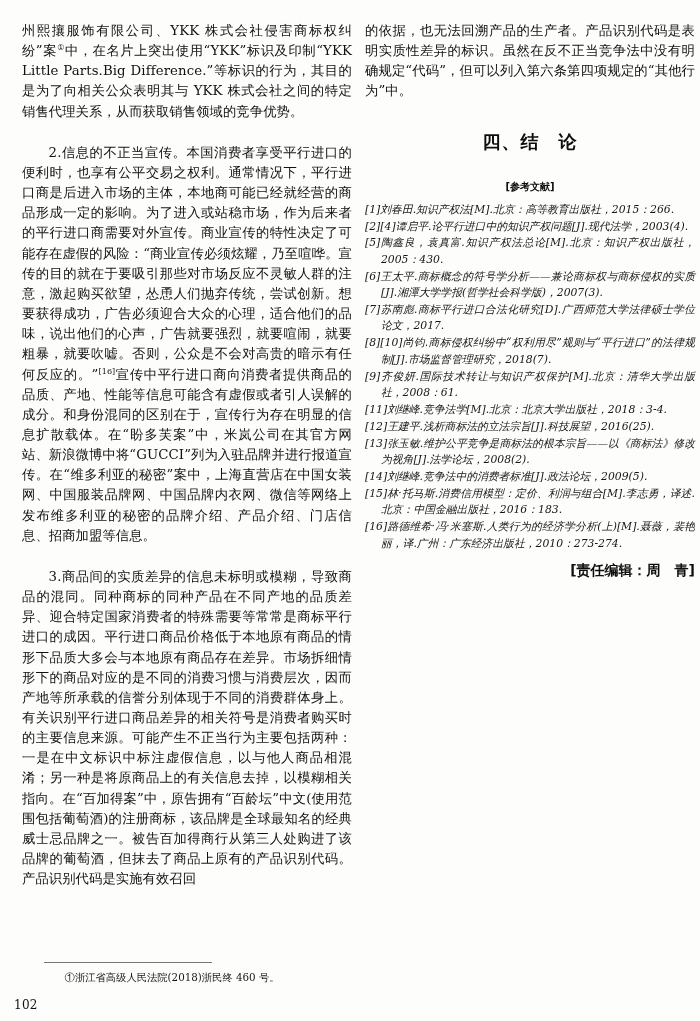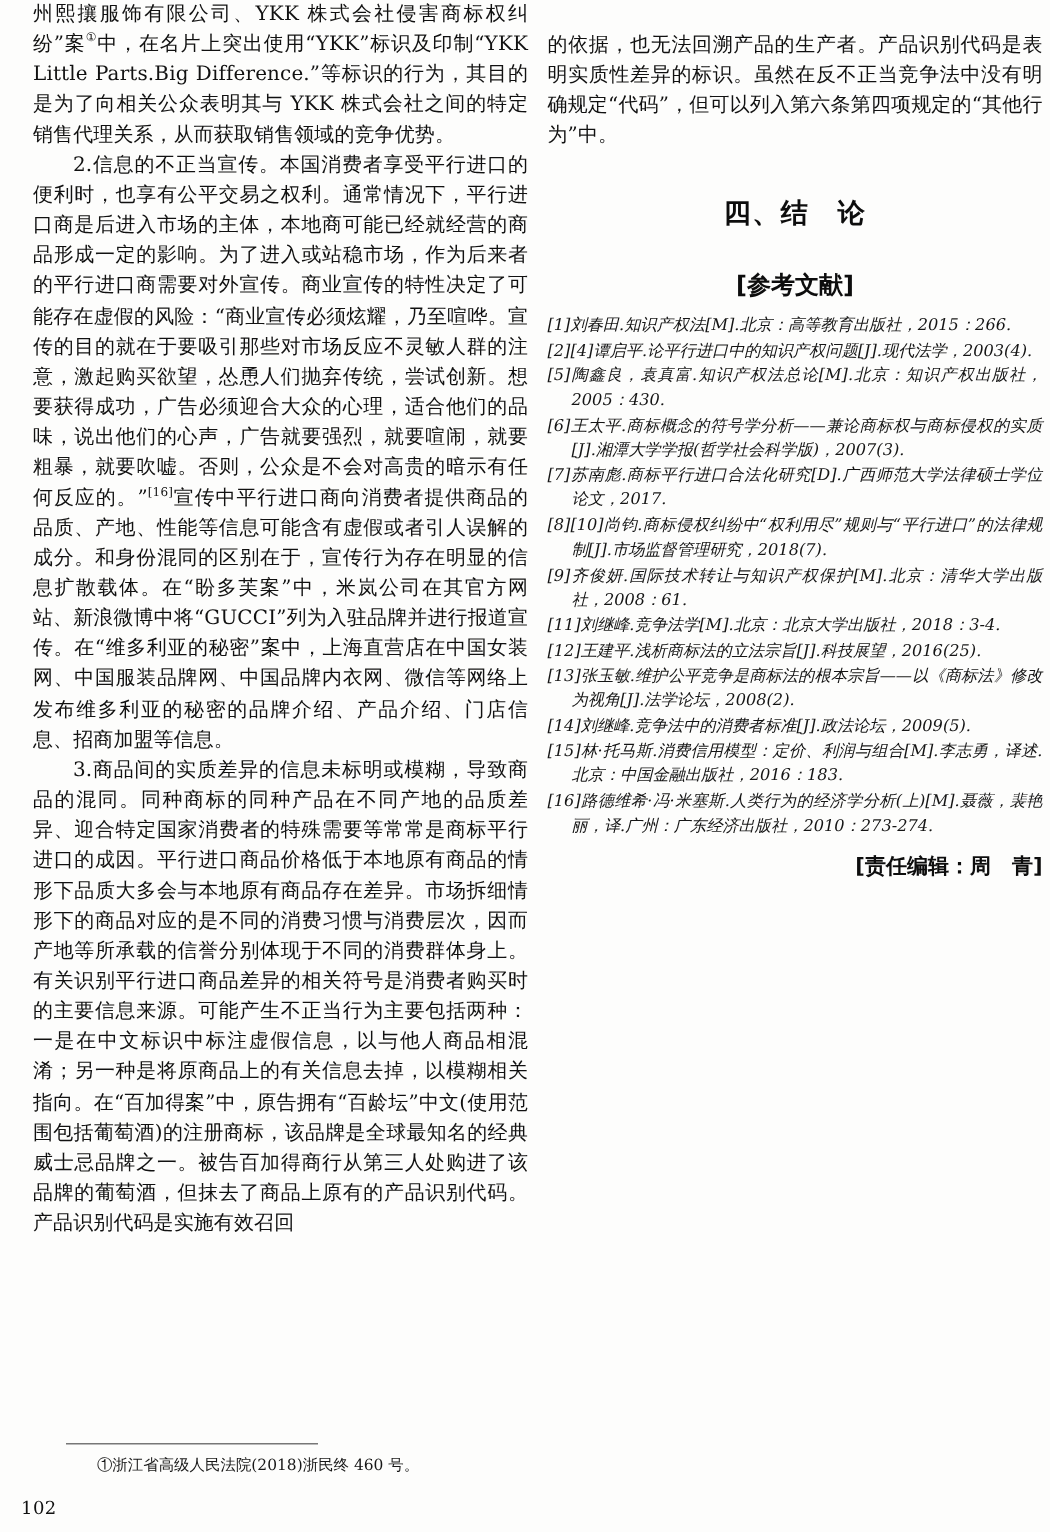--- a/index.html
+++ b/index.html
@@ -44,39 +44,39 @@
   .body-text {
     font-size: 13.3px;
     line-height: 20.15px;
     text-align: justify;
     text-justify: inter-ideograph;
     letter-spacing: 0.1px;
     margin: 0;
     color: #111;
   }
   .body-text.indent { text-indent: 2em; }
-  .col-left .body-text { }
+  .col-left .body-text { padding-top: 21px; }
   .col-right .body-text { padding-top: 21px; }
   .sup {
     font-size: 8px;
     vertical-align: super;
     line-height: 0;
   }
   .section-heading {
     text-align: center;
     font-size: 18px;
     font-weight: bold;
     font-family: "DejaVu Sans", "Liberation Sans", sans-serif;
     margin: 28px 0 18px 0;
     letter-spacing: 1px;
     color: #0d0d0d;
   }
   .refs-heading {
     text-align: center;
-    font-size: 16px;
+    font-size: 10px;
     font-weight: bold;
     font-family: "DejaVu Sans", "Liberation Sans", sans-serif;
     margin: 26px 0 8px 0;
     color: #0d0d0d;
   }
   .ref-list {
     list-style: none;
     margin: 0;
     padding: 0;
   }

